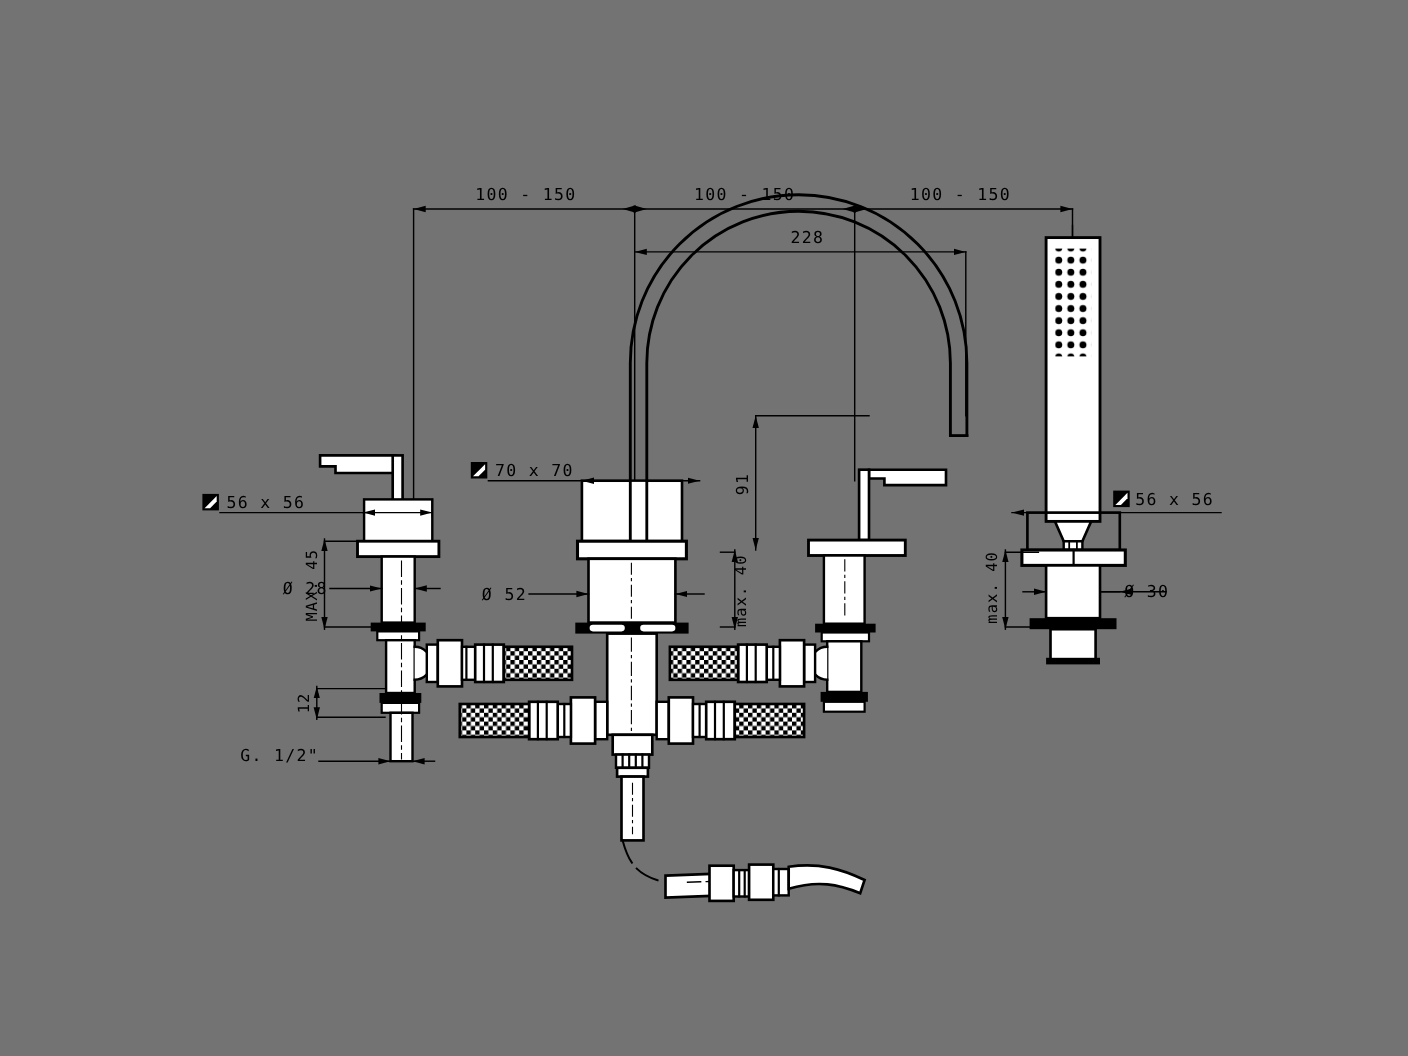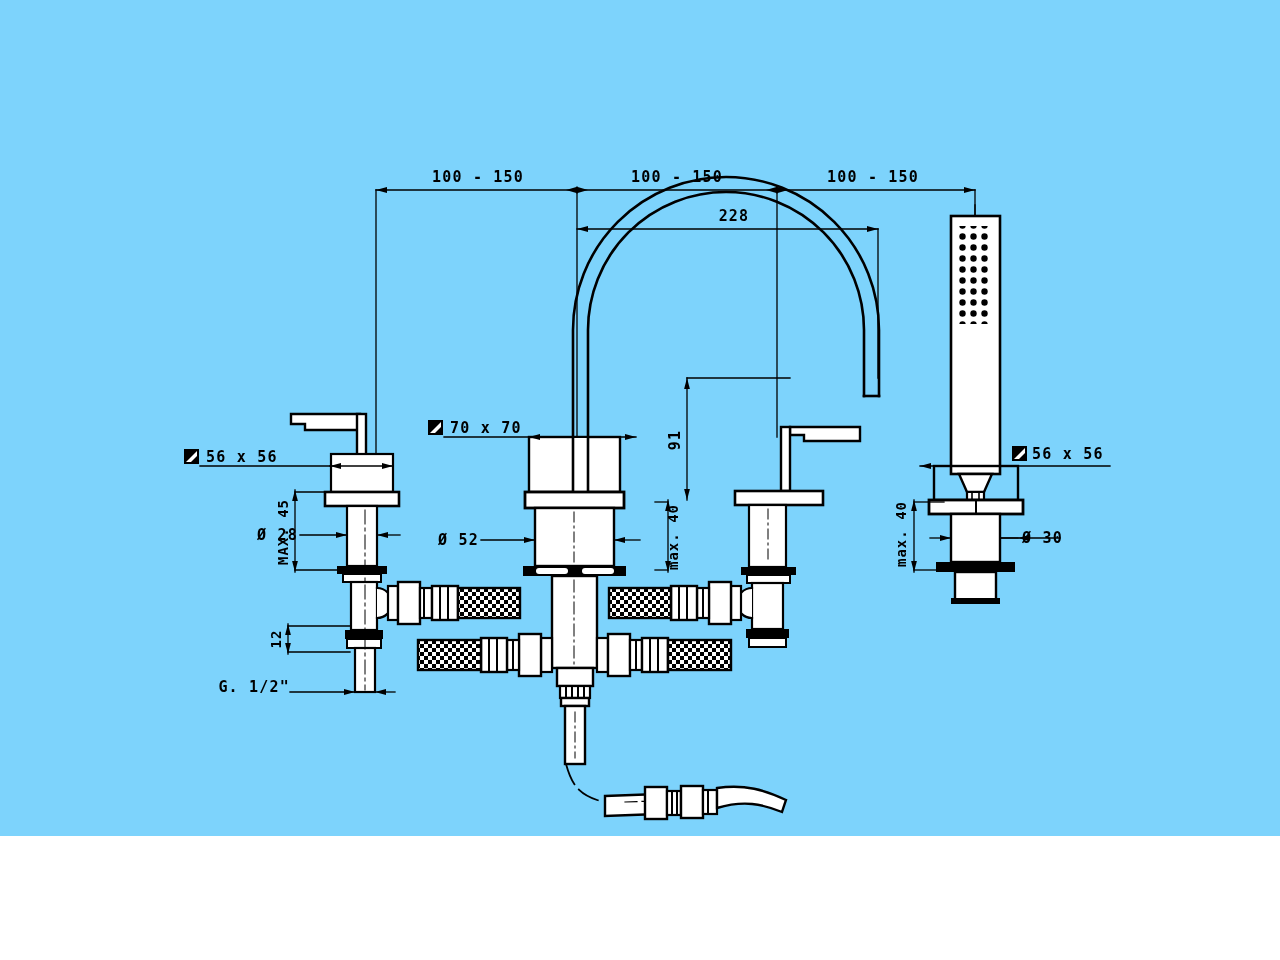--- a/index.html
+++ b/index.html
@@ -1,19 +1,19 @@
 <!DOCTYPE html>
 <html><head>
 <meta charset="utf-8">
 <title>Technical Drawing</title>
 <style>
   html,body{margin:0;padding:0;background:#ffffff;}
   body{width:1280px;height:960px;overflow:hidden;
        font-family:"DejaVu Sans Mono","Liberation Mono",monospace;}
-  #stage{position:relative;width:1280px;height:836px;background:#7dd3fc;font-weight:bold;}
+  #stage{position:relative;width:1280px;height:960px;background:#737373;}
   svg#drawing{position:absolute;left:0;top:0;width:1280px;height:960px;display:block;}
   .dimtext{font-family:"DejaVu Sans Mono","Liberation Mono",monospace;
            font-size:15px;fill:#000;letter-spacing:1.2px;}
   .dimtext.small{font-size:14px;letter-spacing:1px;}
 </style>
 </head>
 <body>
 
 <div id="stage">
 

